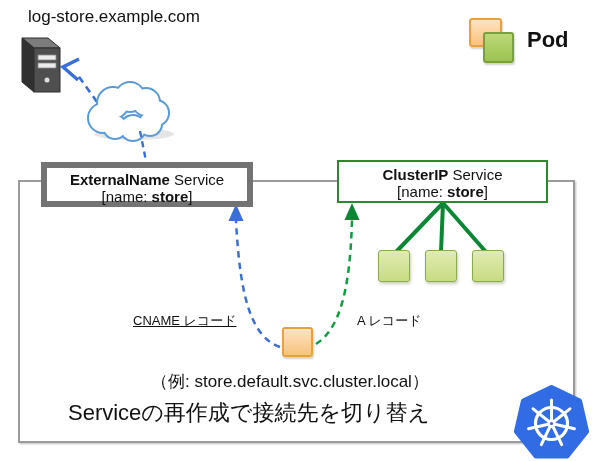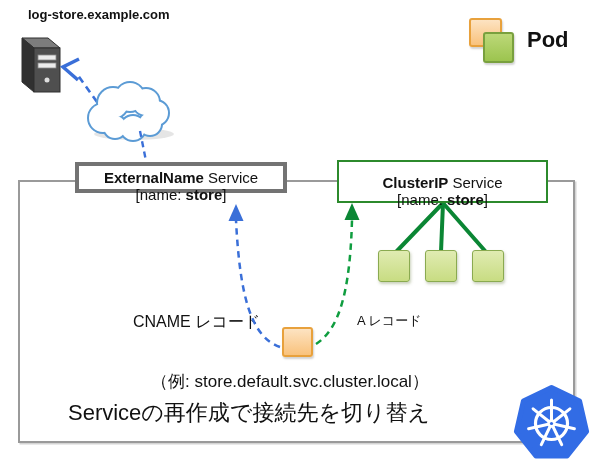--- a/index.html
+++ b/index.html
@@ -6,21 +6,21 @@
   body{
     width:600px;height:461px;position:relative;overflow:hidden;
     background:#ffffff;
     font-family:"Liberation Sans","DejaVu Sans",sans-serif;
     color:#111;
   }
   .abs{position:absolute;}
 
   
   .title{
-    left:28px;top:7px;font-size:13px;font-weight:700;letter-spacing:0px;
+    left:28px;top:7px;font-size:17px;font-weight:400;letter-spacing:0px;
   }
   .legend-pod-label{
     left:527px;top:27px;font-size:22px;font-weight:600;
   }
   .sq{
     box-sizing:border-box;border-radius:3px;
   }
   .sq-orange{
     background:linear-gradient(180deg,#fde3c2 0%,#f9c27c 100%);
     border:2px solid #e8a13c;
@@ -47,31 +47,31 @@
     z-index:1;
   }
 
   
   .service-box{
     box-sizing:border-box;background:#fff;text-align:center;z-index:3;
     padding-top:2px;
   }
   .service-box .line1{font-size:15px;line-height:19px;}
   .service-box .line2{font-size:15px;line-height:16px;}
-  .externalname-box{left:41px;top:162px;width:212px;height:31px;border:4px solid #737373;margin-left:34px;}
-  .clusterip-box{left:337px;top:160px;width:211px;height:43px;border:2px solid #2c8a2c;padding-top:11px;}
+  .externalname-box{left:41px;top:162px;width:212px;height:45px;border:6px solid #737373;}
+  .clusterip-box{left:337px;top:160px;width:211px;height:43px;border:2px solid #2c8a2c;padding-top:3px;}
 
   
   .pod1{left:378px;top:250px;width:32px;height:32px;z-index:3;}
   .pod2{left:425px;top:250px;width:32px;height:32px;z-index:3;}
   .pod3{left:472px;top:250px;width:32px;height:32px;z-index:3;}
   .record-square{left:282px;top:327px;width:31px;height:30px;z-index:3;}
 
   
-  .cname-label{left:133px;top:312px;font-size:16px;white-space:nowrap;}
+  .cname-label{left:133px;top:312px;font-size:13px;white-space:nowrap;text-decoration:underline;}
   .a-label{left:357px;top:312px;font-size:13px;white-space:nowrap;}
   .example-line{left:88px;top:370px;width:404px;text-align:center;font-size:17px;z-index:3;}
   .note-line{left:68px;top:398px;width:404px;font-size:22px;z-index:3;}
 
   
   .overlay{left:0;top:0;z-index:2;}
 </style>
 </head>
 <body>
 

